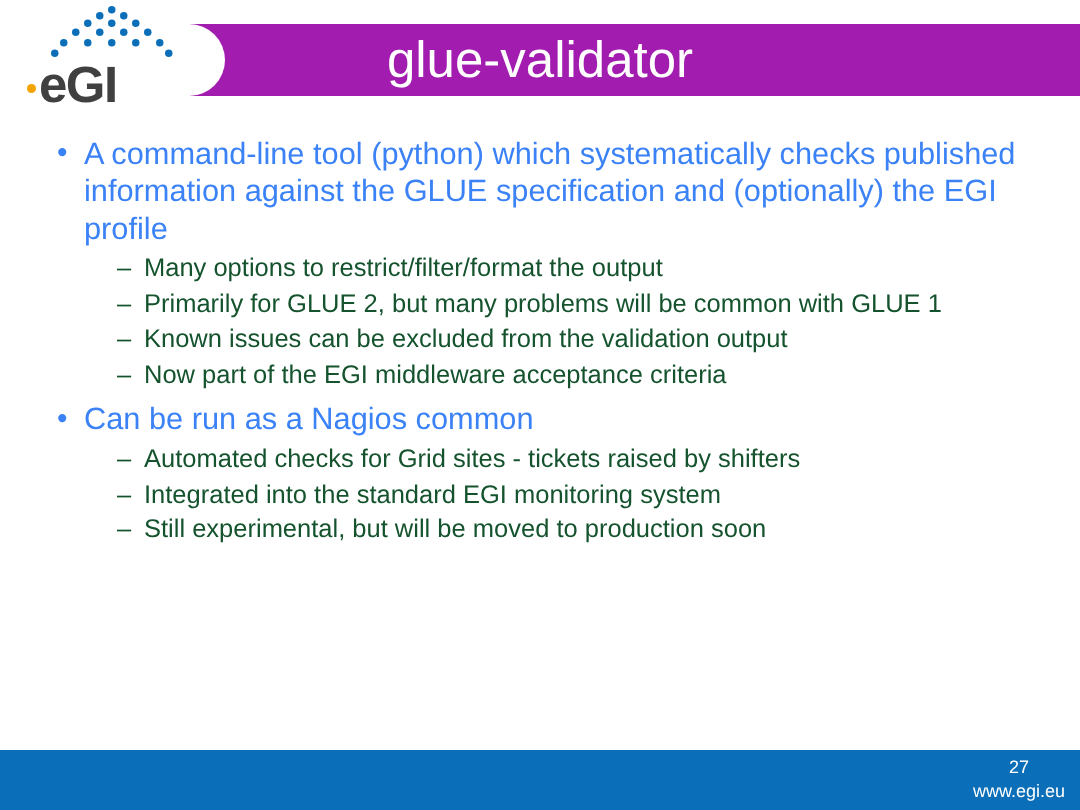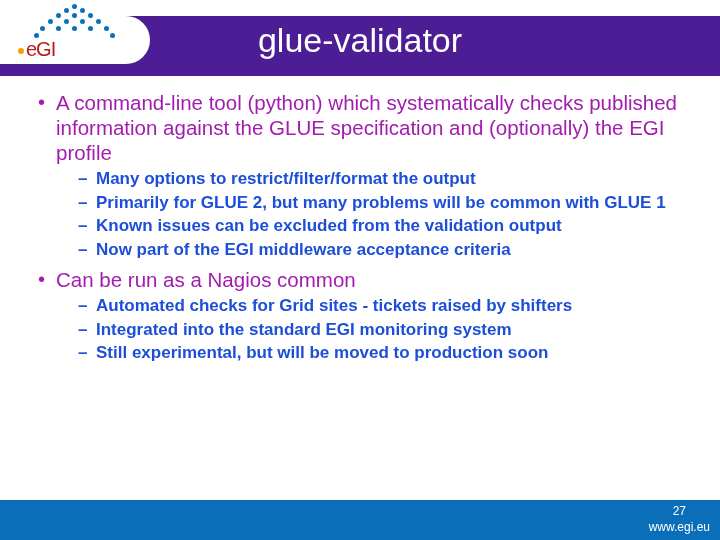--- a/index.html
+++ b/index.html
@@ -16,22 +16,22 @@
     background: #fff;
   }
   .logo {
     position: absolute;
     left: 6px; top: 2px;
     width: 130px; height: 68px;
   }
   .title-bar {
     position: absolute;
     left: 0; right: 0; top: 16px;
-    height: 60px;
-    background: #4c1d95;
+    height: 48px;
+    background: #a21caf;
     border-radius: 0;
   }
   .title-bar::before {
     content: "";
     position: absolute;
     left: 0; top: 0;
     width: 150px; height: 48px;
     background: #fff;
     border-top-right-radius: 26px;
     border-bottom-right-radius: 26px;
@@ -43,40 +43,39 @@
     text-align: center;
     color: #fff;
     font-size: 34px;
     font-weight: 400;
   }
   .content {
     padding: 8px 28px 0 34px;
   }
   .bullet-l1 {
     font-size: 20.5px;
-    color: #a21caf;
+    color: #3b82f6;
     margin: 6px 0 4px 0;
     padding-left: 22px;
     position: relative;
     line-height: 1.22;
   }
   .bullet-l1::before {
     content: "•";
     position: absolute;
     left: 4px; top: 0;
     font-size: 20px;
   }
   .bullet-l2 {
     font-size: 17px;
-    color: #1d4ed8;
+    color: #14532d;
     margin: 3px 0 3px 0;
     padding-left: 62px;
     position: relative;
     line-height: 1.22;
-    font-weight: bold;
   }
   .bullet-l2::before {
     content: "–";
     position: absolute;
     left: 44px; top: 0;
   }
   .footer {
     position: absolute;
     left: 0; right: 0; bottom: 0;
     height: 40px;
@@ -104,22 +103,22 @@
   .logo-dots {
     position: absolute; left: 18px; top: 2px;
     width: 100px; height: 34px;
   }
   .logo-dots span {
     position: absolute; width: 5px; height: 5px;
     background: #0a6fb8; border-radius: 50%;
   }
   .logo-text {
     position: absolute; left: 12px; top: 36px;
-    font-size: 20px; font-weight: 400;
-    color: #b91c1c;
+    font-size: 34px; font-weight: 700;
+    color: #404040;
     letter-spacing: -1px;
   }
   .logo-text .dot {
     display: inline-block; width: 6px; height: 6px;
     background: #f5a300; border-radius: 50%;
     vertical-align: middle; margin-right: 2px;
   }
 </style>
 </head>
 <body>

